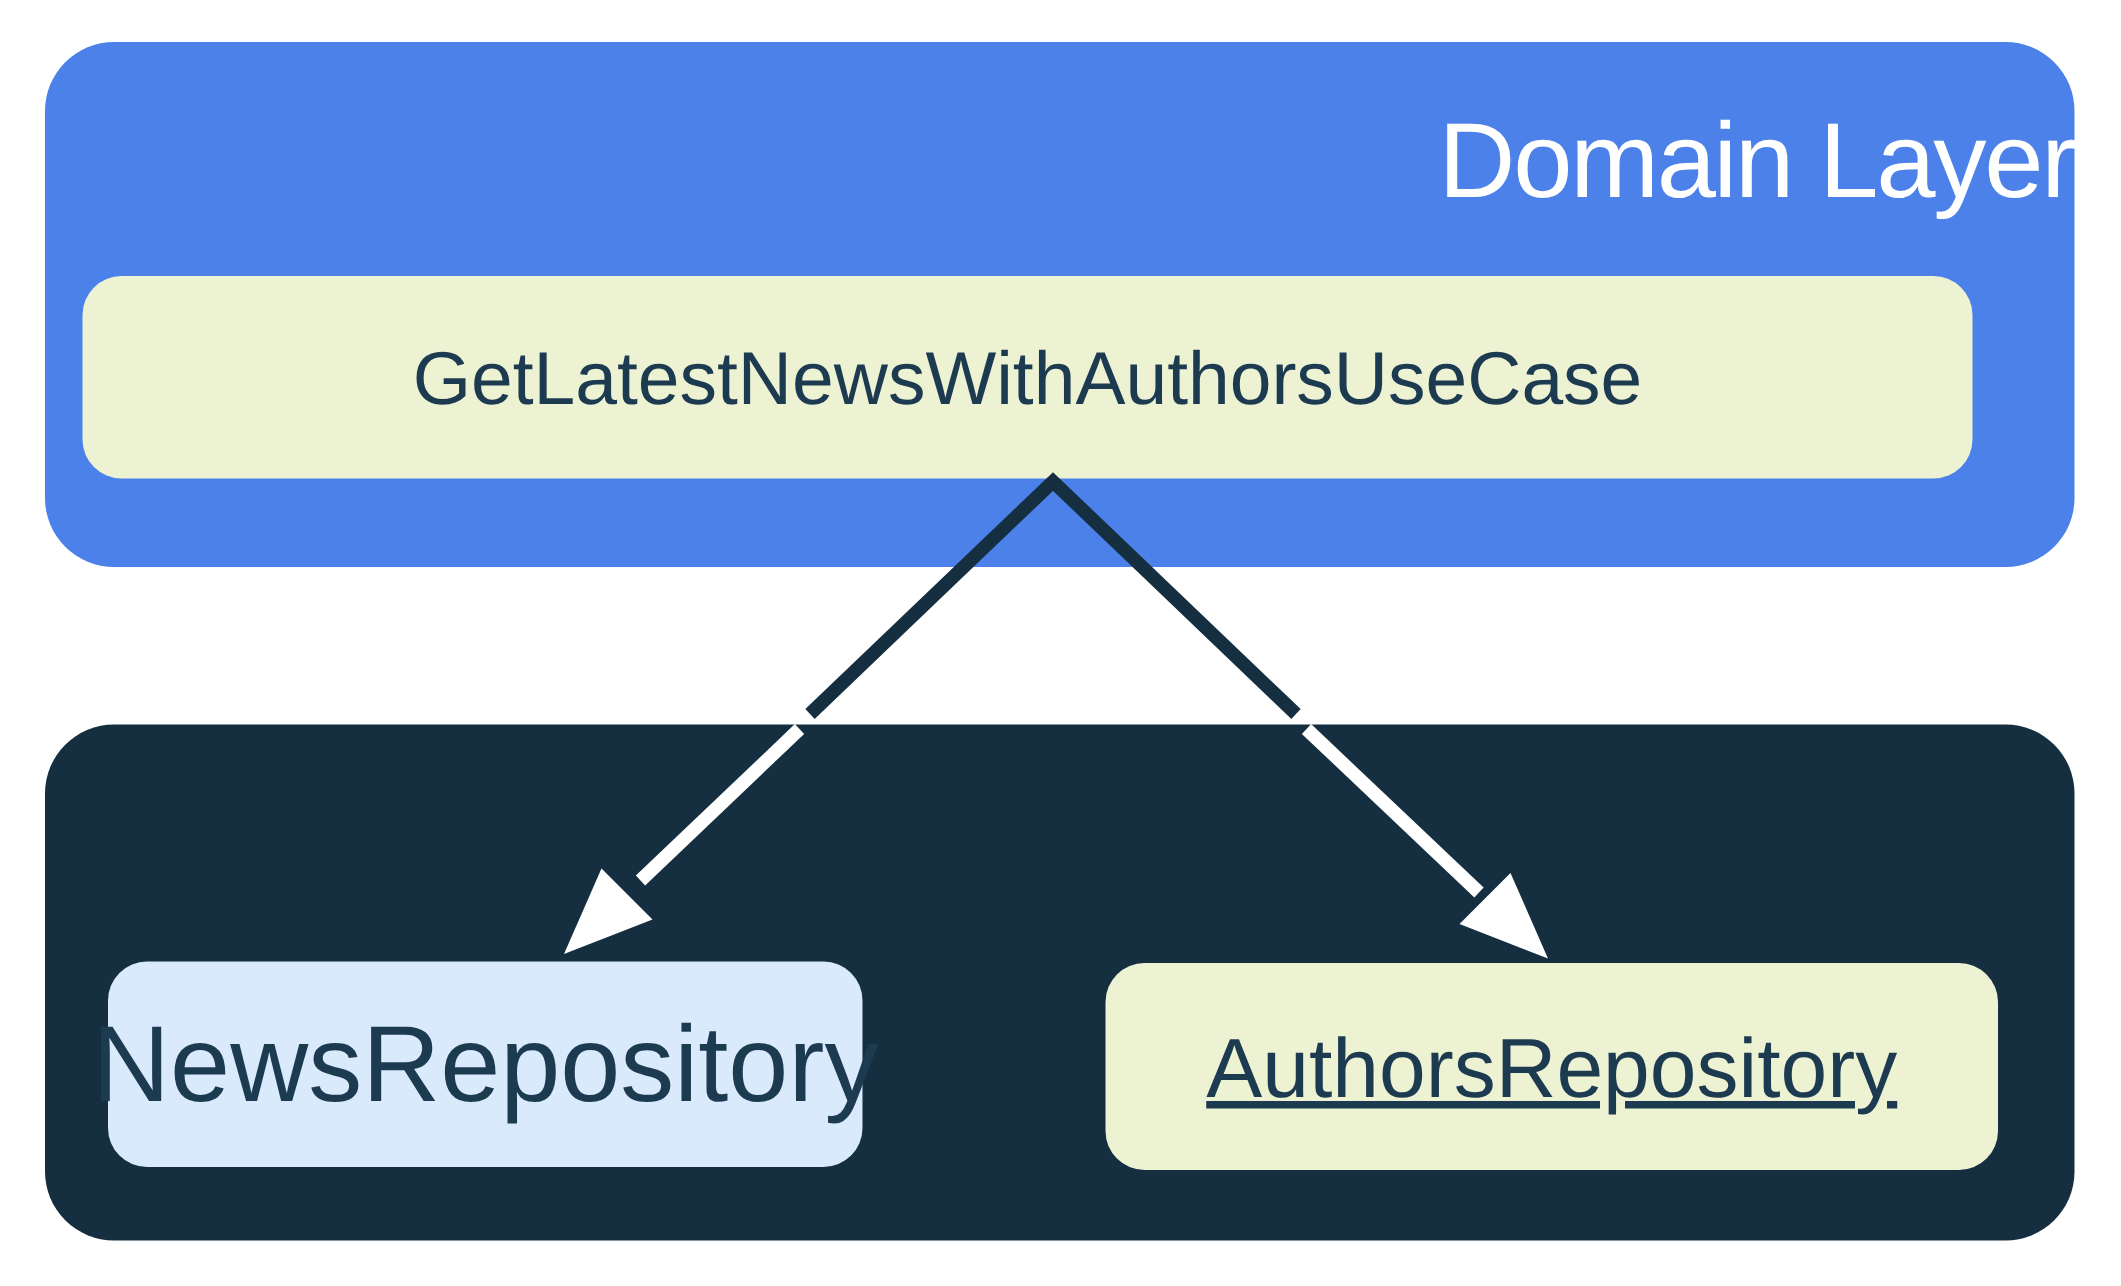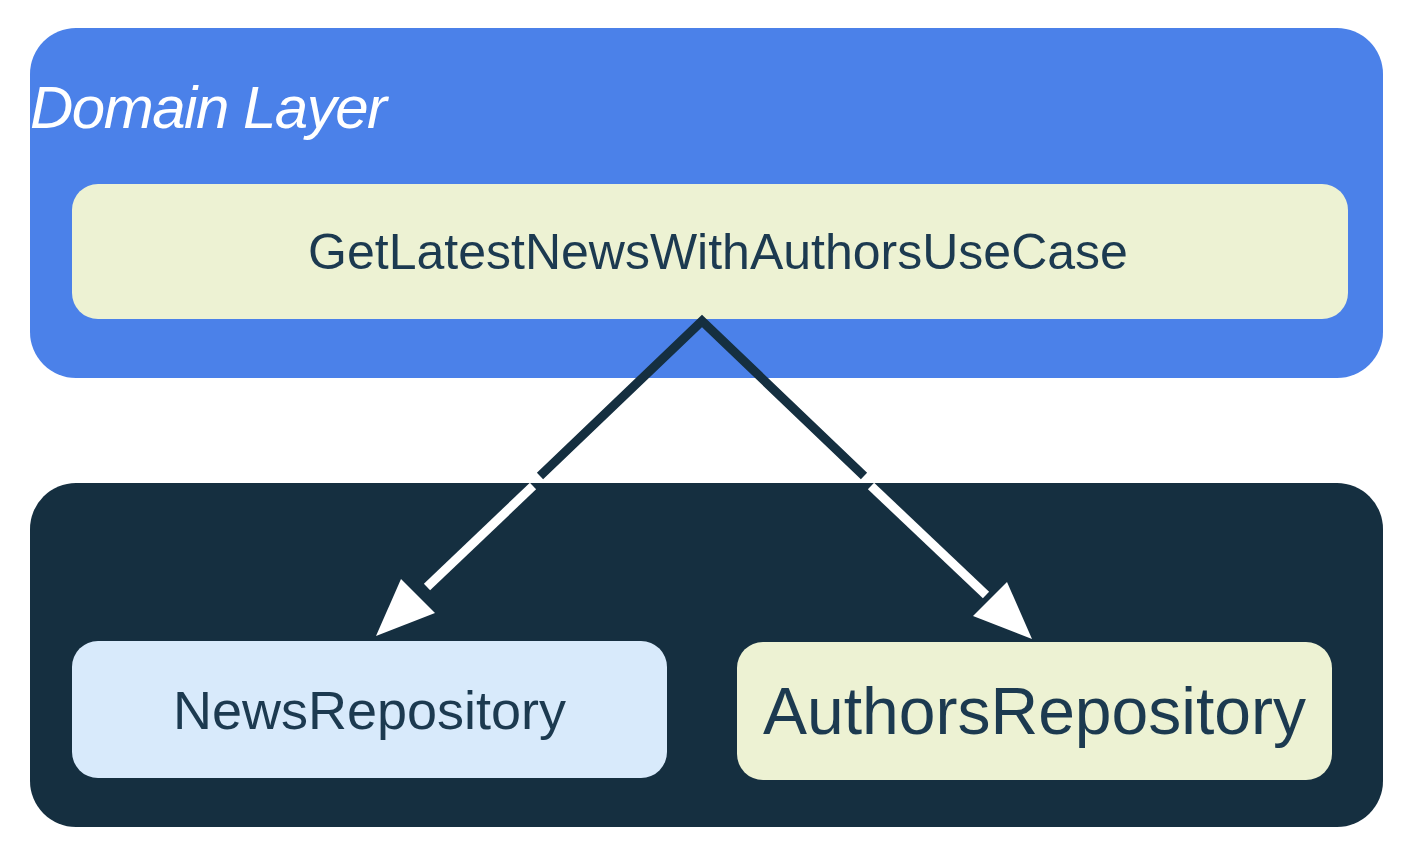--- a/index.html
+++ b/index.html
@@ -8,38 +8,37 @@
     width:1414px;height:857px;
     background:var(--page-bg,#fff);
     font-family:"Liberation Sans", sans-serif;
     overflow:hidden;
   }
   .layer{position:absolute;border-radius:46px;}
   .layer--domain{left:30px;top:28px;width:1353px;height:350px;background:var(--domain-blue,#4B81E9);}
   .layer--data{left:30px;top:483px;width:1353px;height:344px;background:var(--navy,#152F40);}
   .layer-title{
     position:absolute;left:0;width:100%;
-    text-align:left;
+    text-align:right;
     color:var(--white,#fff);
-    font-size:60px;line-height:80px;
+    font-size:71px;line-height:80px;
     letter-spacing:-1.5px;
     white-space:nowrap;
-    font-style:italic;
   }
   .layer--domain .layer-title{top:40px;}
   .layer--data   .layer-title{top:56px;}
   .node{
     position:absolute;border-radius:26px;
     display:flex;align-items:center;justify-content:center;
     color:var(--label-navy,#1C3A50);
     white-space:nowrap;
   }
-  .node--usecase{left:42px;top:156px;width:1260px;height:135px;background:var(--pale-green,#EDF2D3);font-size:50px;padding-left:16px;}
-  .node--news{left:42px;top:158px;width:595px;height:137px;background:var(--pale-blue,#D8EAFB);font-size:54px;}
-  .node--authors{left:707px;top:159px;width:595px;height:138px;background:var(--pale-green,#EDF2D3);font-size:66px;}
+  .node--usecase{left:25px;top:156px;width:1260px;height:135px;background:var(--pale-green,#EDF2D3);font-size:50px;}
+  .node--news{left:42px;top:158px;width:503px;height:137px;background:var(--pale-blue,#D8EAFB);font-size:72px;}
+  .node--authors{left:707px;top:159px;width:595px;height:138px;background:var(--pale-green,#EDF2D3);font-size:56px;text-decoration:underline;}
   .arrows{position:absolute;left:0;top:0;width:1414px;height:857px;pointer-events:none;}
 </style>
 </head>
 <body>
 
 <div class="canvas">
 
   <div class="layer layer--domain">
     <div class="layer-title">Domain Layer</div>
     <div class="node node--usecase">

